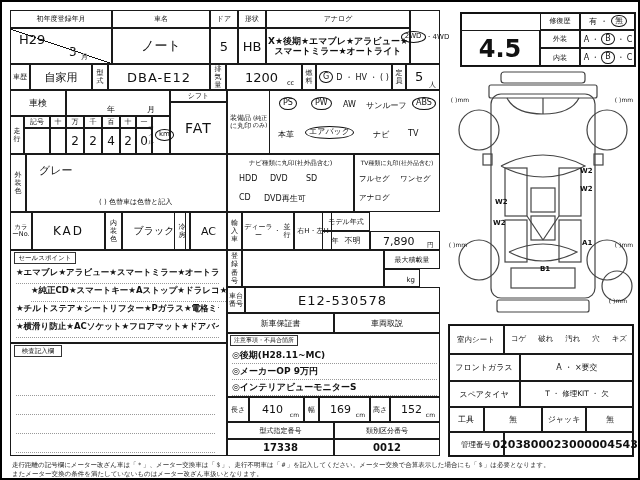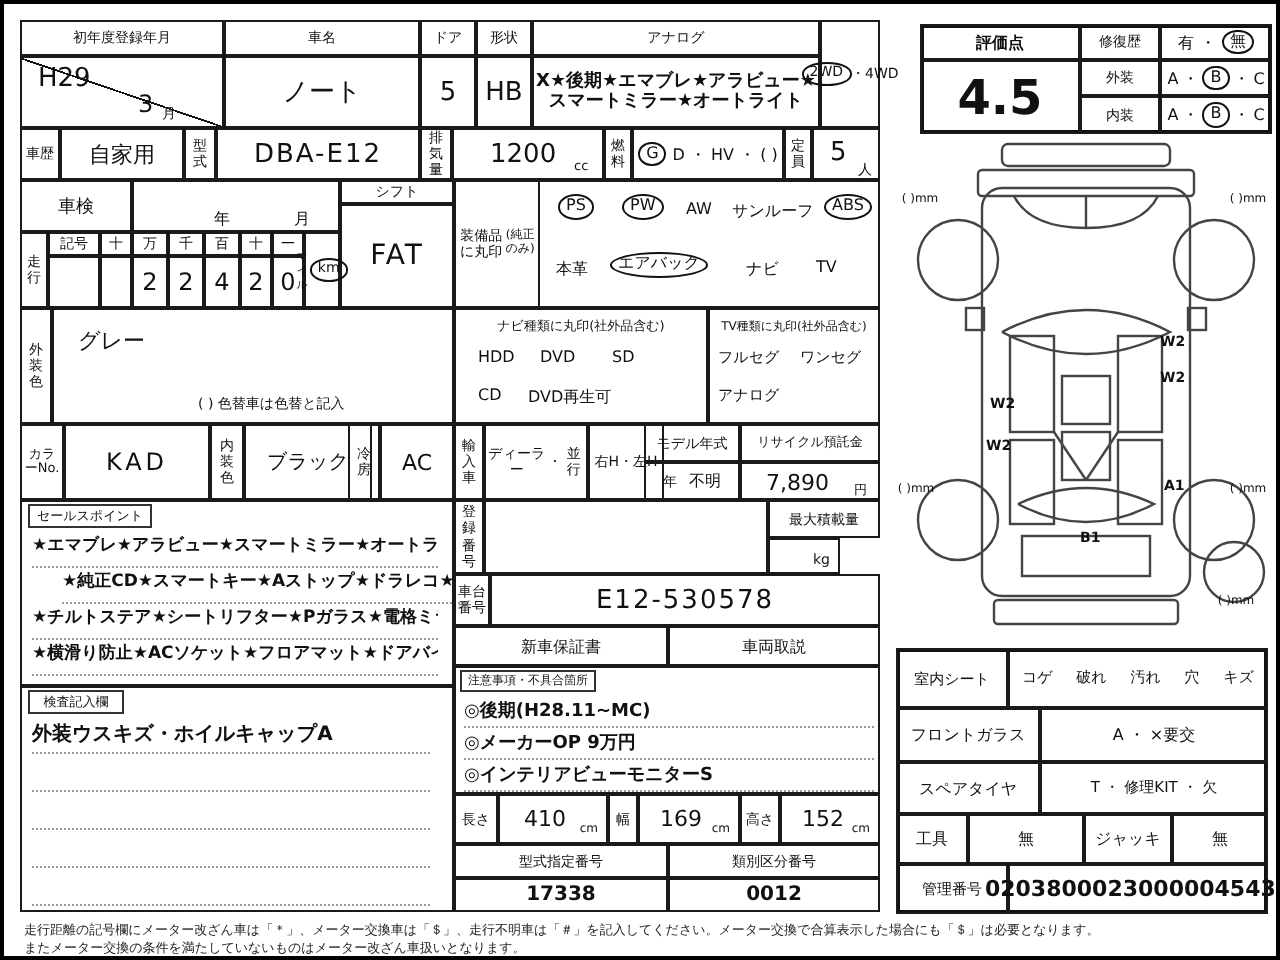--- a/index.html
+++ b/index.html
@@ -143,21 +143,20 @@
   <div class="a b fc l7" style="left:292px;top:210px;width:38px;height:38px;line-height:1.2">
     <span>右H</span>
     <span>・</span>
     <span>左H</span>
   </div>
   <div class="a b f l7" style="left:320px;top:210px;width:48px;height:19px">モデル年式</div>
   <div class="a b f l8" style="left:320px;top:229px;width:48px;height:19px;gap:6px">
     <span class="l7">年</span>
     <span>不明</span>
   </div>
-  <div class="a b f" style="left:368px;top:210px;width:70px;height:19px;font-size:6.5px">リサイクル預託金</div>
   <div class="a b" style="left:368px;top:229px;width:70px;height:19px">
     <span class="a l11" style="left:12px;top:3px">7,890</span>
     <span class="a l65" style="left:56px;top:9px">円</span>
   </div>
 
   <div class="a b" style="left:8px;top:248px;width:217px;height:93px"></div>
   <div class="a tab" style="left:12px;top:250px;width:62px;height:12px;font-size:6.5px">セールスポイント</div>
   <div class="a dot l85 bold nw" style="left:14px;top:265px;width:203px;height:17px">★エマブレ★アラビュー★スマートミラー★オートライト★</div>
   <div class="a dot l85 bold nw" style="left:29px;top:283px;width:203px;height:17px">★純正CD★スマートキー★Aストップ★ドラレコ★</div>
   <div class="a dot l85 bold nw" style="left:14px;top:301px;width:203px;height:17px">★チルトステア★シートリフター★Pガラス★電格ミラー★</div>
@@ -174,21 +173,20 @@
   <div class="a b f l8" style="left:225px;top:311px;width:107px;height:20px">新車保証書</div>
   <div class="a b f l8" style="left:332px;top:311px;width:106px;height:20px">車両取説</div>
   <div class="a b" style="left:225px;top:331px;width:213px;height:64px"></div>
   <div class="a tab nw" style="left:228px;top:333px;width:68px;height:11px;font-size:6px">注意事項・不具合箇所</div>
   <div class="a dot l9 bold nw" style="left:230px;top:347px;width:205px;height:15px">◎後期(H28.11~MC)</div>
   <div class="a dot l9 bold nw" style="left:230px;top:363px;width:205px;height:15px">◎メーカーOP 9万円</div>
   <div class="a dot l9 bold nw" style="left:230px;top:379px;width:205px;height:15px">◎インテリアビューモニターS</div>
 
   <div class="a b" style="left:8px;top:341px;width:217px;height:113px"></div>
   <div class="a tab" style="left:12px;top:343px;width:48px;height:12px;font-size:6.5px">検査記入欄</div>
-  <div class="a dot l10 bold nw" style="left:14px;top:358px;width:199px;height:17px">外装ウスキズ・ホイルキャップA</div>
   <div class="a dot" style="left:14px;top:375px;width:199px;height:19px"></div>
   <div class="a dot" style="left:14px;top:394px;width:199px;height:19px"></div>
   <div class="a dot" style="left:14px;top:413px;width:199px;height:19px"></div>
   <div class="a dot" style="left:14px;top:432px;width:199px;height:19px"></div>
 
   <div class="a b f l7" style="left:225px;top:395px;width:22px;height:25px">長さ</div>
   <div class="a b" style="left:247px;top:395px;width:55px;height:25px">
     <span class="a l11" style="left:12px;top:5px">410</span>
     <span class="a l6" style="right:4px;bottom:3px">cm</span>
   </div>
@@ -201,21 +199,20 @@
   <div class="a b" style="left:388px;top:395px;width:50px;height:25px">
     <span class="a l11" style="left:10px;top:5px">152</span>
     <span class="a l6" style="right:4px;bottom:3px">cm</span>
   </div>
   <div class="a b f l7" style="left:225px;top:420px;width:107px;height:17px">型式指定番号</div>
   <div class="a b f l7" style="left:332px;top:420px;width:106px;height:17px">類別区分番号</div>
   <div class="a b f l10 bold" style="left:225px;top:437px;width:107px;height:17px">17338</div>
   <div class="a b f l10 bold" style="left:332px;top:437px;width:106px;height:17px">0012</div>
 
   <div class="a b2" style="left:458px;top:10px;width:176px;height:55px"></div>
-  <div class="a b f l8 bold" style="left:458px;top:10px;width:80px;height:18px">評価点</div>
   <div class="a b f bold" style="left:458px;top:28px;width:80px;height:37px;font-size:24px">4.5</div>
   <div class="a b f l7" style="left:538px;top:10px;width:40px;height:18px">修復歴</div>
   <div class="a b f l8" style="left:578px;top:10px;width:56px;height:18px;gap:3px">
     <span>有</span>
     <span>・</span>
     <span class="circ l8">無</span>
   </div>
   <div class="a b f l7" style="left:538px;top:28px;width:40px;height:18px">外装</div>
   <div class="a b f l8" style="left:578px;top:28px;width:56px;height:18px;gap:2px">
     <span>A</span>

